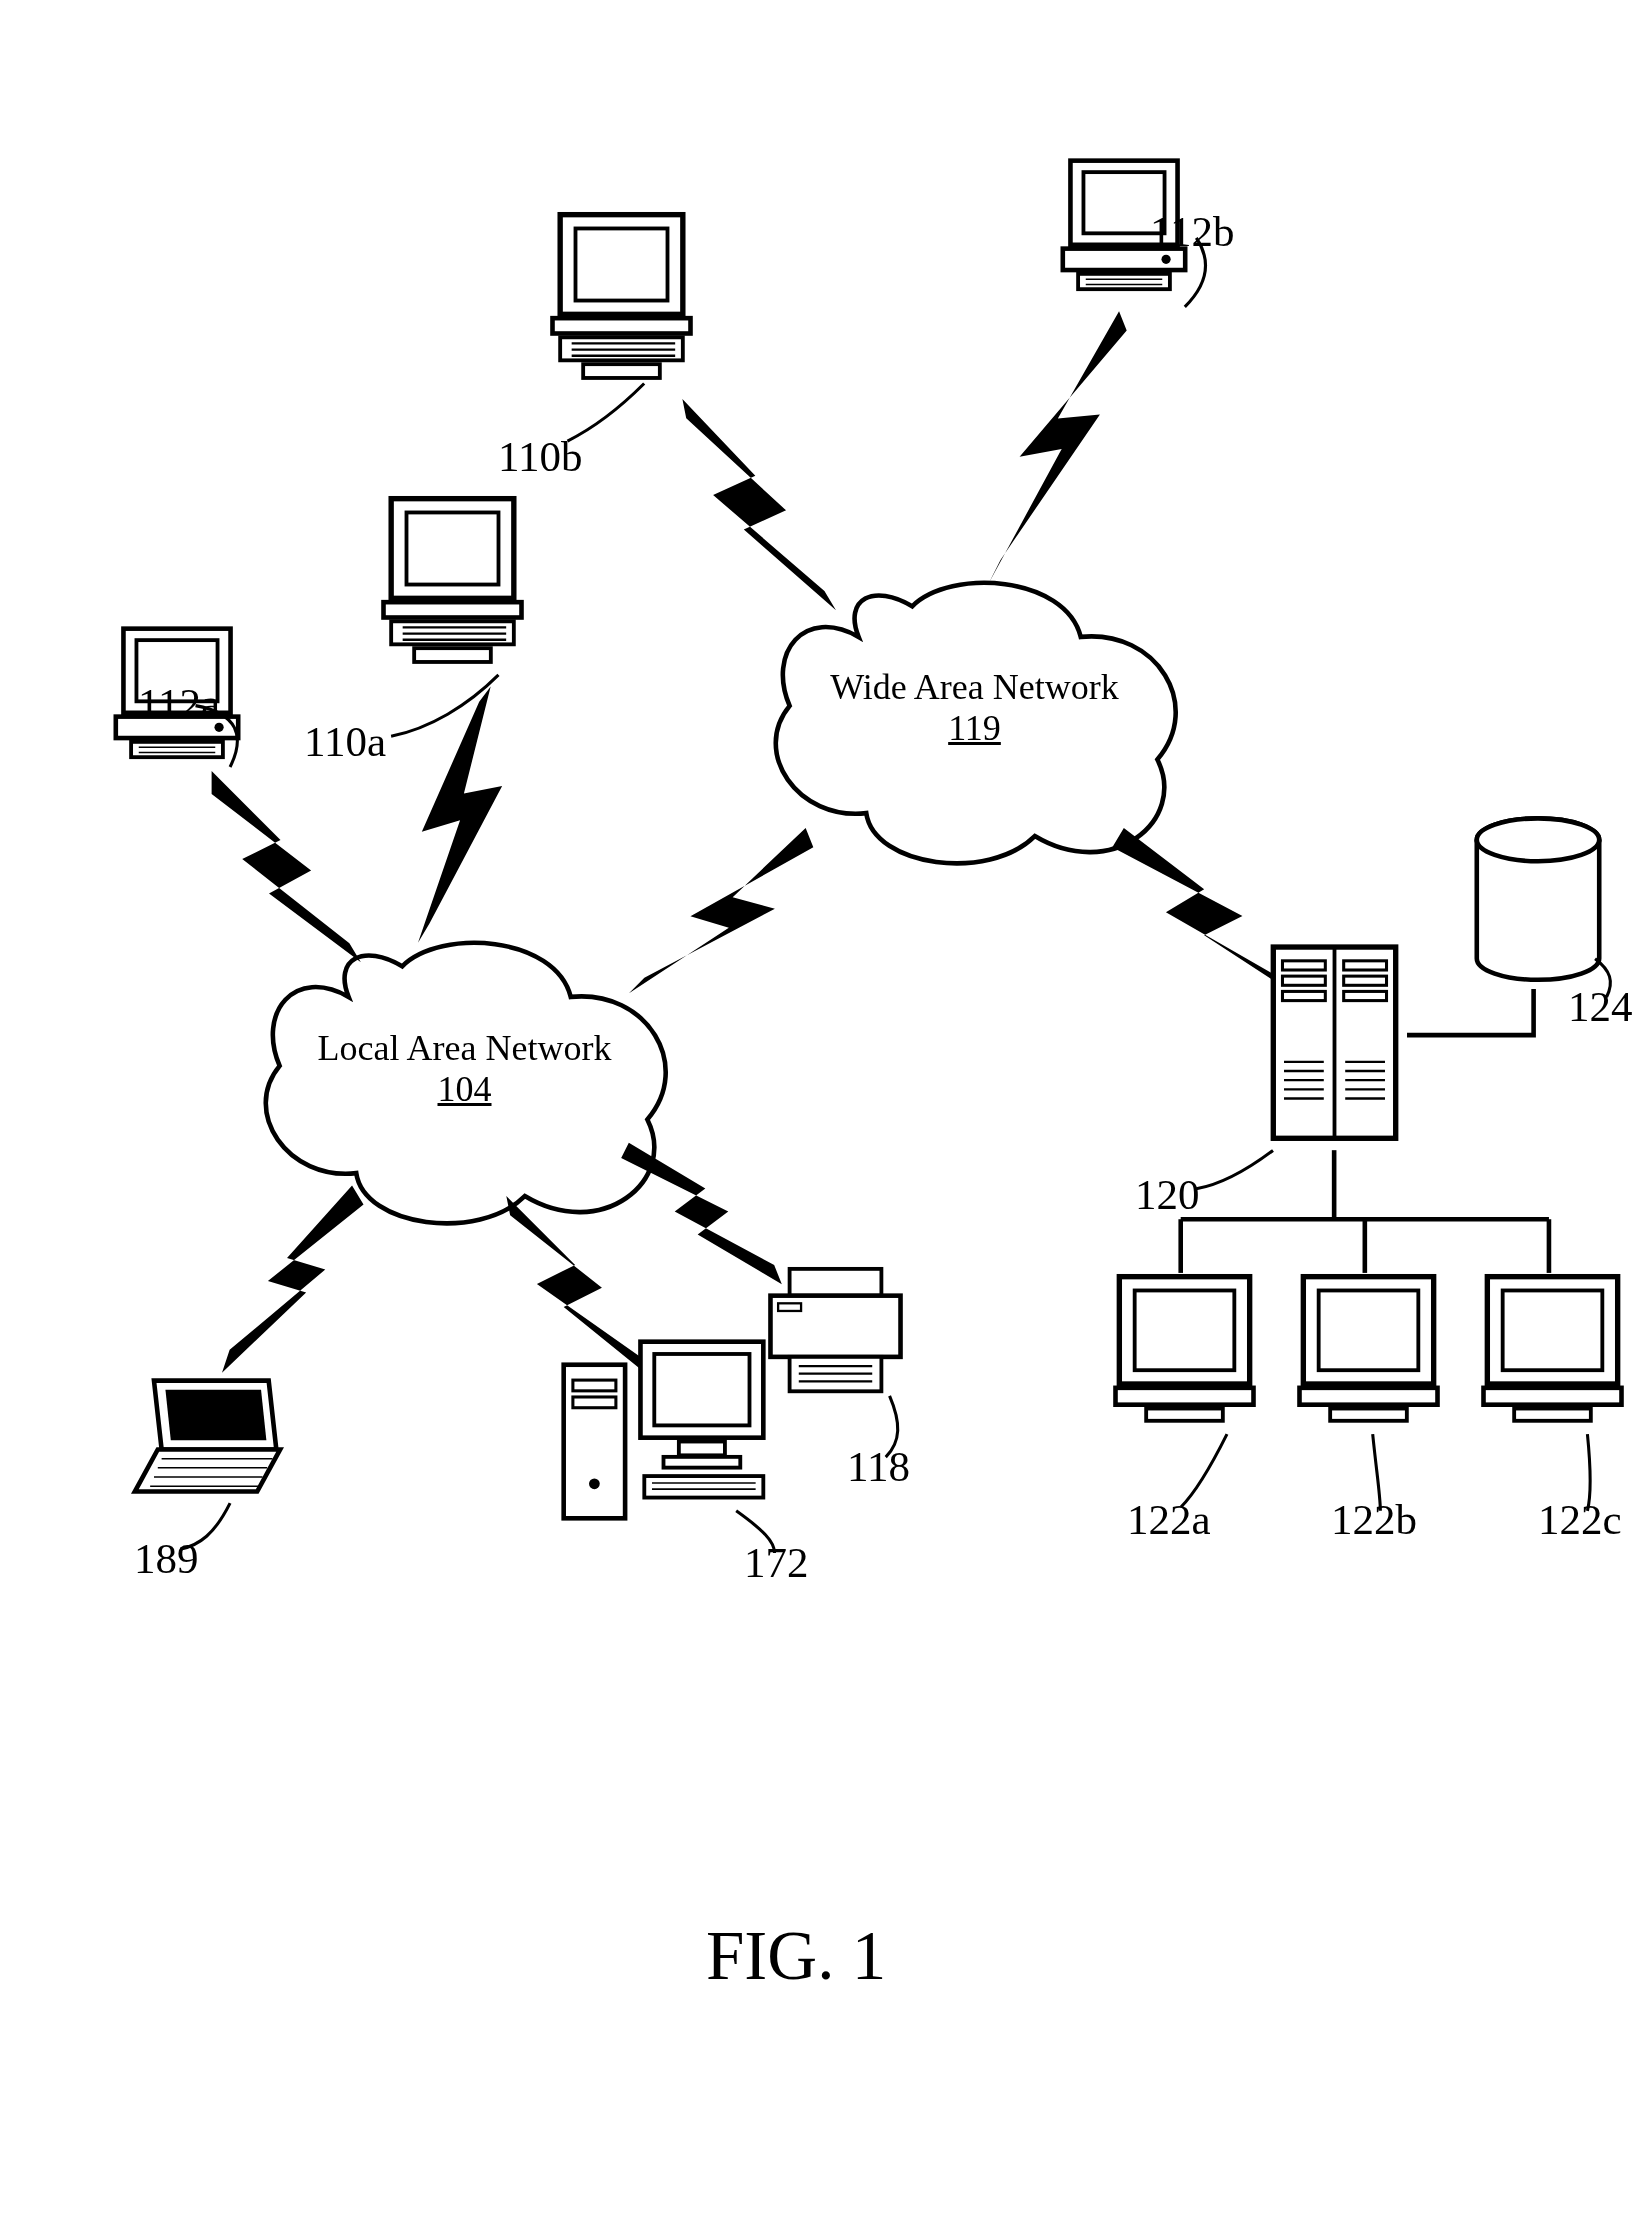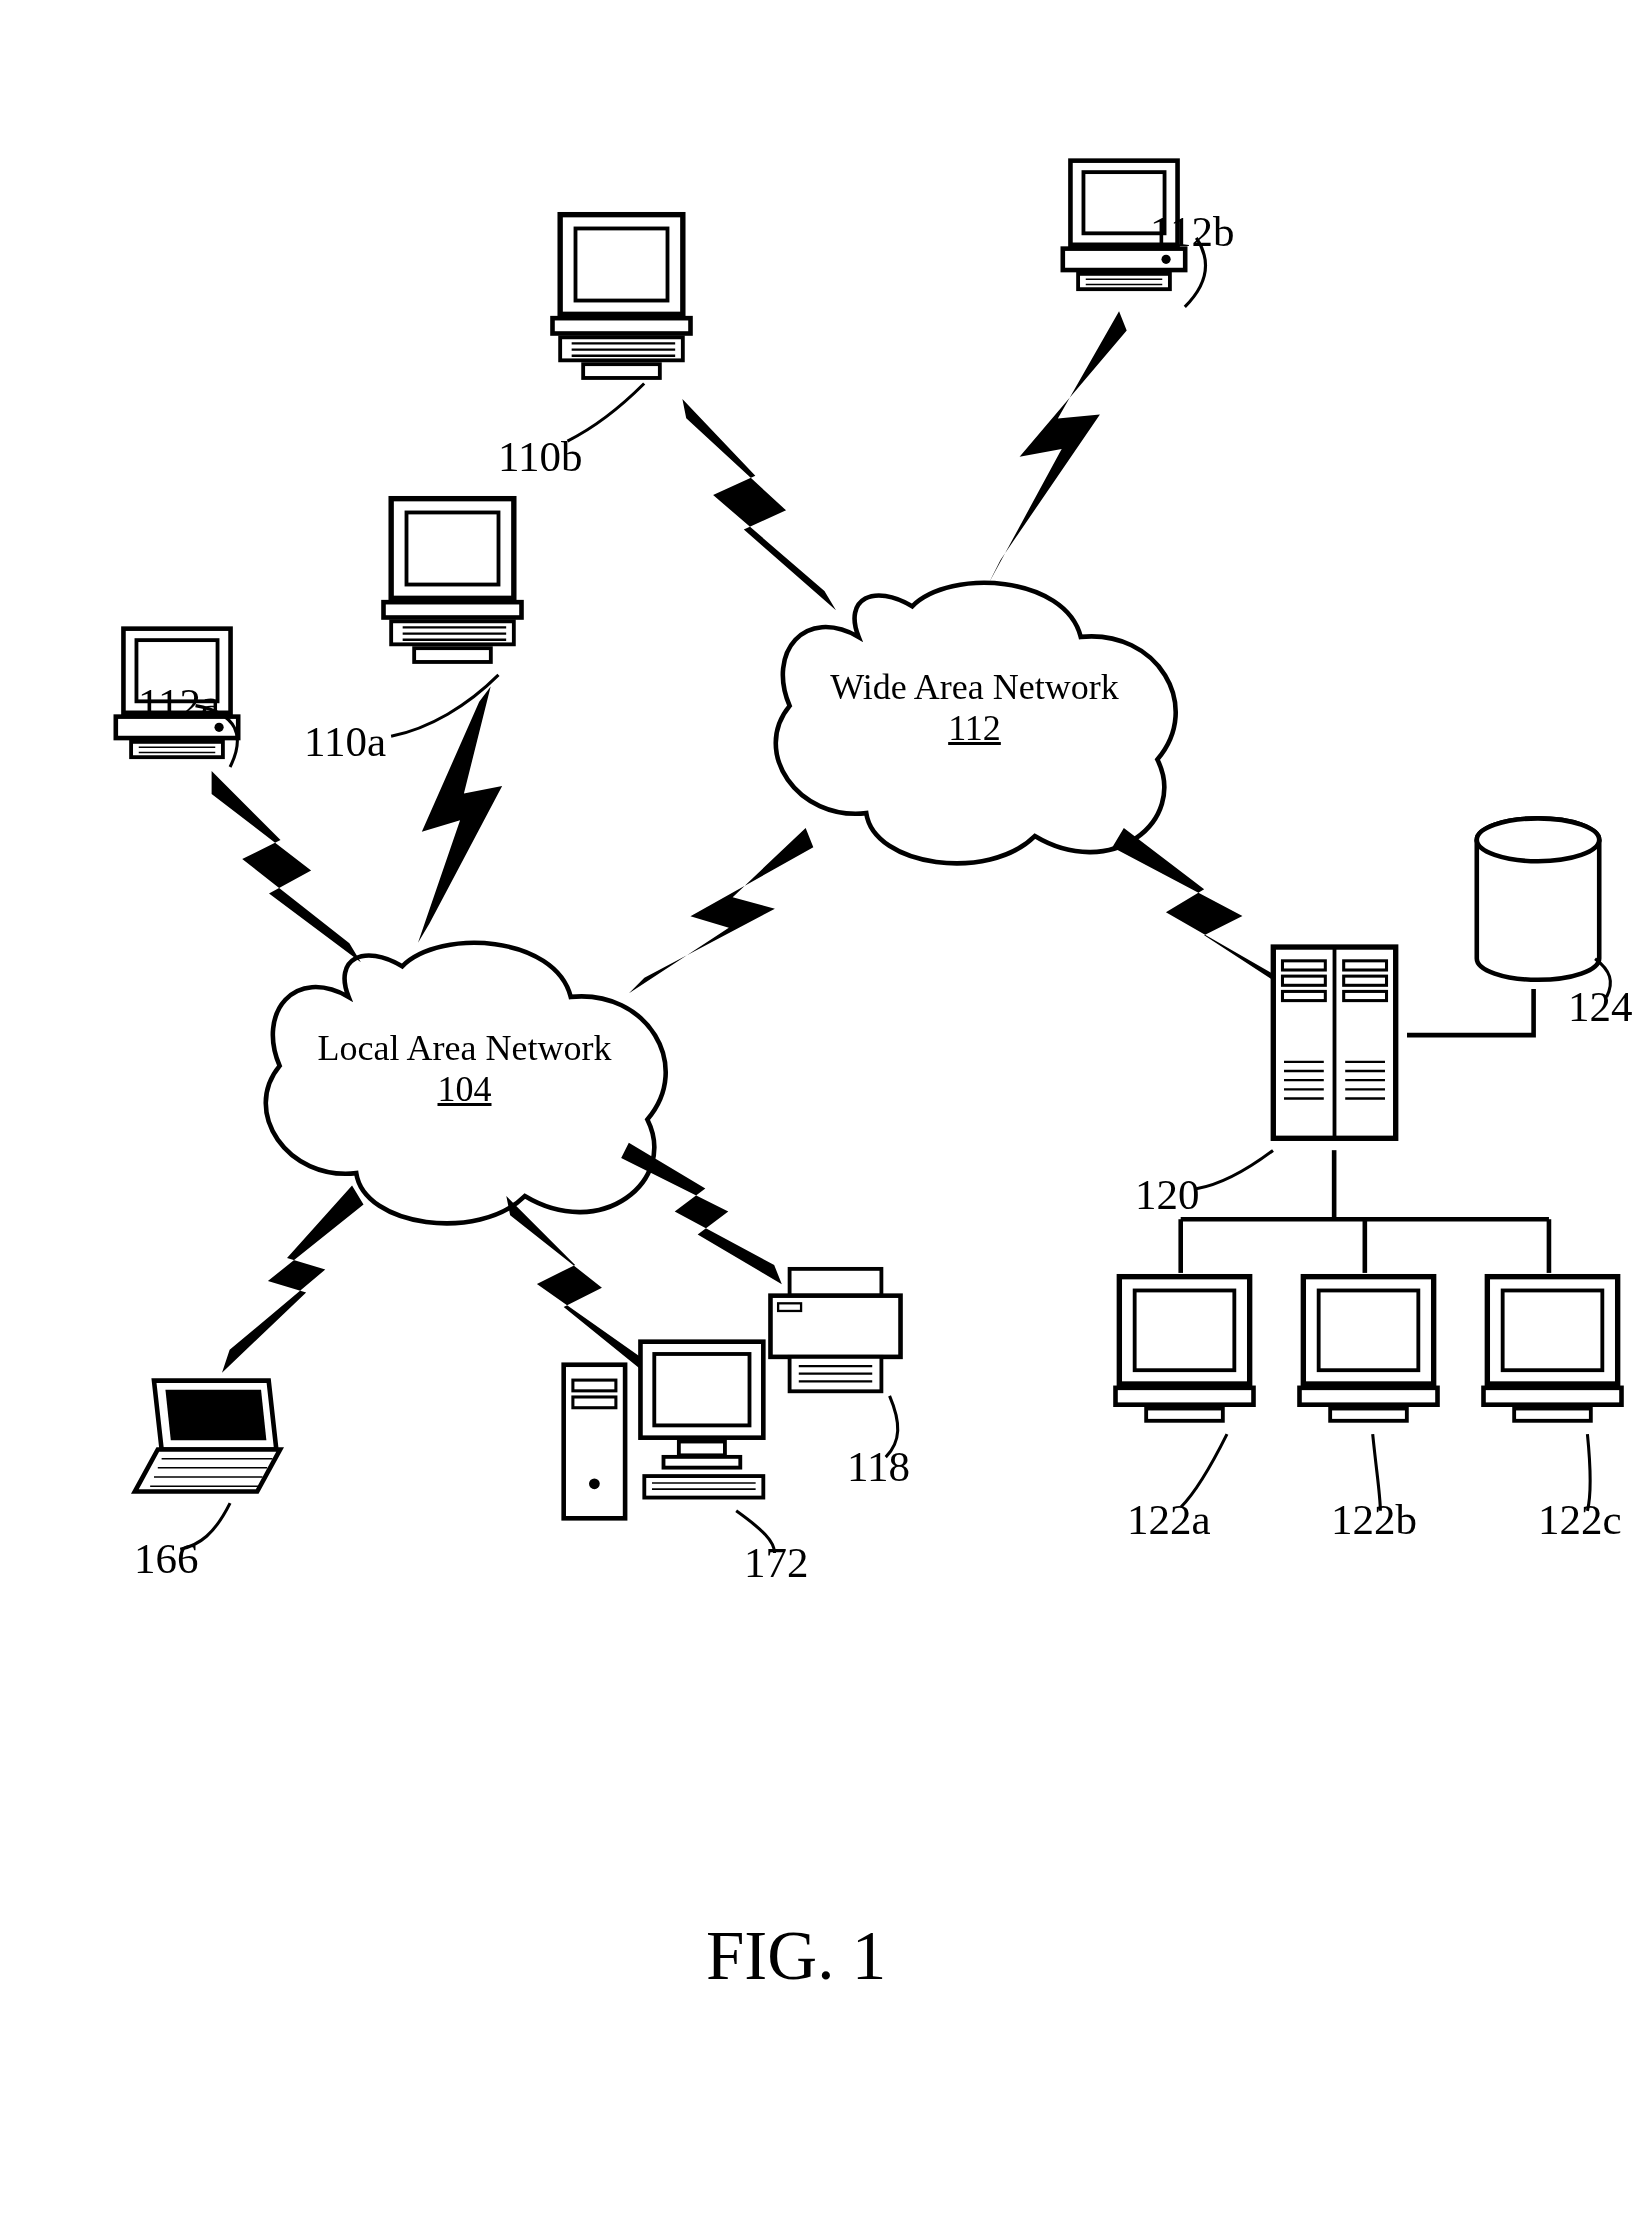--- a/index.html
+++ b/index.html
@@ -46,21 +46,21 @@
                C -10 250, 50 340, 140 330
                C 150 400, 300 420, 360 360
                C 460 420, 560 340, 520 260
                C 580 190, 520 90, 420 100
                C 400 20, 250 10, 200 60
                C 150 30, 110 50, 130 100 Z" fill="#fff" stroke="#000" stroke-width="6"></path>
     </svg>
   </div>
   <div class="abs cloud-text" style="left:821px; top:667px; width:307px;">
     <div>Wide Area Network</div>
-    <div class="num">112</div>
+    <div class="num">119</div>
   </div>
 
   <div class="abs" style="left:249px; top:920px;">
     <svg width="429" height="330" viewBox="0 0 560 430">
       <path d="M130 100
                C 60 60, 10 120, 40 190
                C -10 250, 50 340, 140 330
                C 150 400, 300 420, 360 360
                C 460 420, 560 340, 520 260
                C 580 190, 520 90, 420 100
@@ -339,21 +339,21 @@
 
         <path d="M2080 1250 C 2100 1265, 2105 1280, 2095 1300"></path>
       </g>
     </svg>
   </div>
 
   <div class="abs label" style="left:138px; top:679px;">112a</div>
   <div class="abs label" style="left:304px; top:717px;">110a</div>
   <div class="abs label" style="left:498px; top:432px;">110b</div>
   <div class="abs label" style="left:1150px; top:207px;">112b</div>
-  <div class="abs label" style="left:134px; top:1534px;">166</div>
+  <div class="abs label" style="left:134px; top:1534px;">189</div>
   <div class="abs label" style="left:744px; top:1538px;">172</div>
   <div class="abs label" style="left:847px; top:1442px;">118</div>
   <div class="abs label" style="left:1135px; top:1170px;">120</div>
   <div class="abs label" style="left:1127px; top:1495px;">122a</div>
   <div class="abs label" style="left:1331px; top:1495px;">122b</div>
   <div class="abs label" style="left:1538px; top:1495px;">122c</div>
   <div class="abs label" style="left:1568px; top:982px;">124</div>
 
   <div class="abs fig-caption" style="left:706px; top:1917px;">FIG. 1</div>
 

